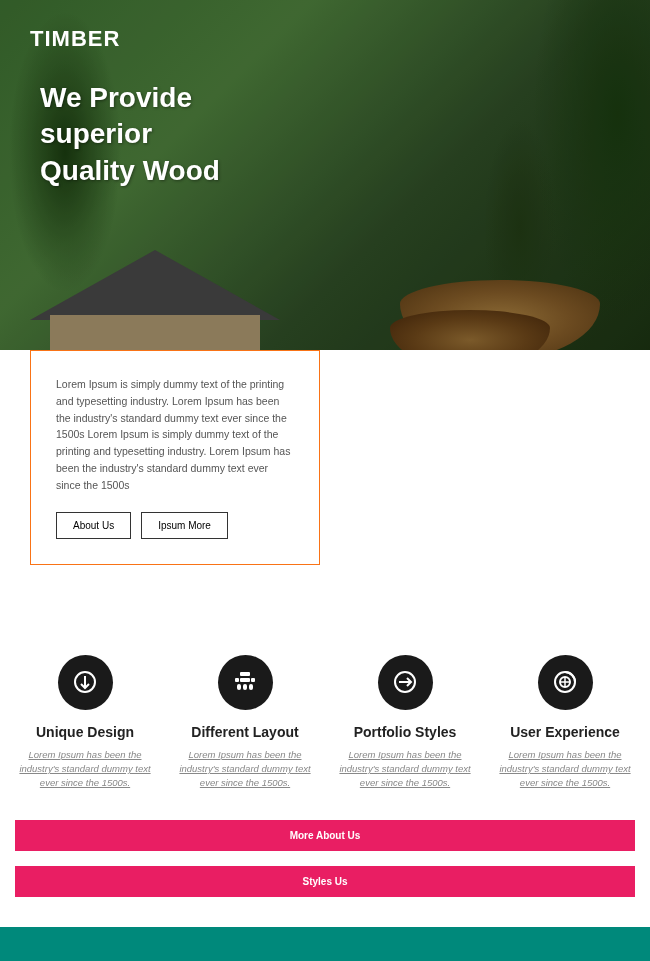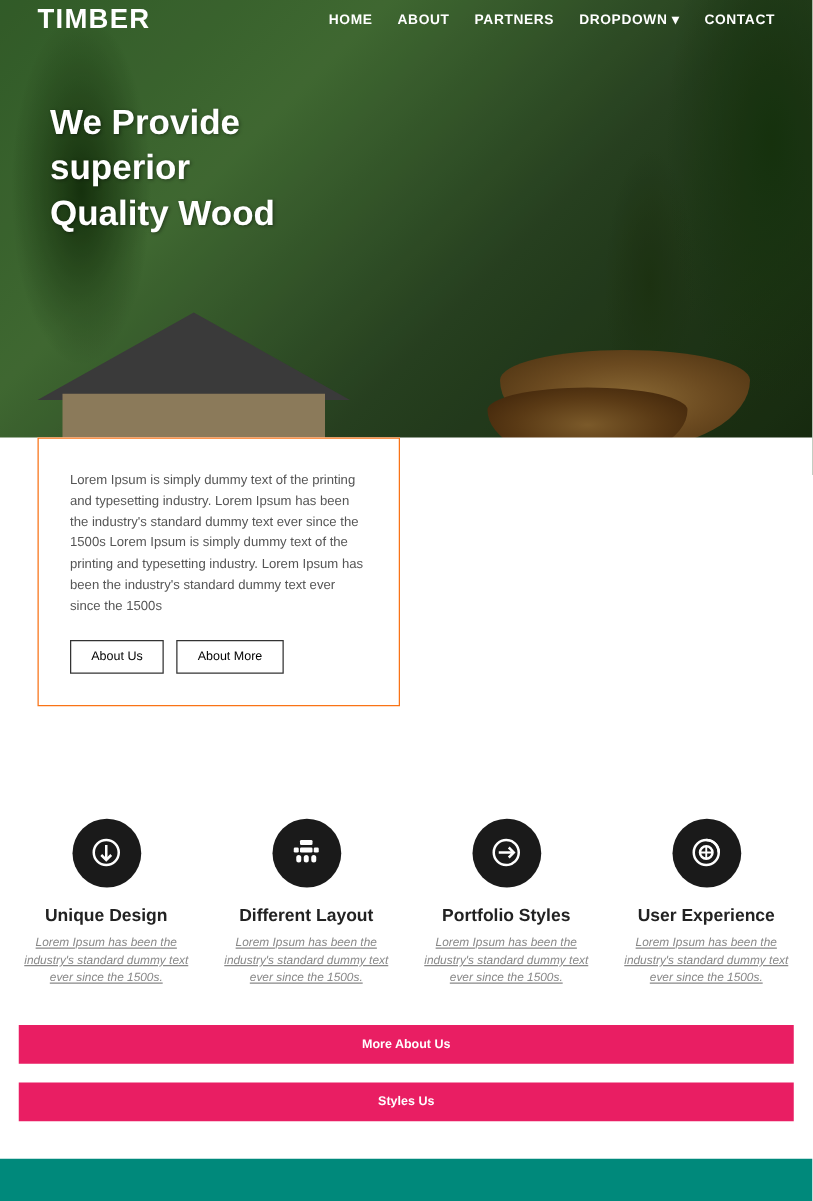--- a/index.html
+++ b/index.html
@@ -75,21 +75,21 @@
       background: #8b7a5a;
     }
     nav {
       position: absolute;
       top: 0;
       left: 0;
       right: 0;
       display: flex;
       align-items: center;
       justify-content: space-between;
-      padding: 2px 30px;
+      padding: 26px 30px;
       z-index: 10;
     }
     .nav-logo {
       color: white;
       font-size: 22px;
       font-weight: bold;
       letter-spacing: 1px;
     }
     .nav-links {
       display: flex;
@@ -232,41 +232,34 @@
   <div class="hero-house">
     <div class="hero-house-roof"></div>
     <div class="hero-house-body"></div>
   </div>
 
   <div class="hero-wood-log"></div>
   <div class="hero-wood-log2"></div>
 
   <nav>
     <div class="nav-logo">TIMBER</div>
-    <ul class="nav-links">
-      <li><a href="#">HOME</a></li>
-      <li><a href="#">ABOUT</a></li>
-      <li><a href="#">PARTNERS</a></li>
-      <li><a href="#">DROPDOWN ▾</a></li>
-      <li><a href="#">CONTACT</a></li>
-    </ul>
   </nav>
 
   <div class="hero-headline">
     <span>We Provide superior</span><br>
     <span>Quality Wood</span>
   </div>
 </div>
 
 <div class="info-section">
   <div class="info-box">
     <p>Lorem Ipsum is simply dummy text of the printing and typesetting industry. Lorem Ipsum has been the industry's standard dummy text ever since the 1500s Lorem Ipsum is simply dummy text of the printing and typesetting industry. Lorem Ipsum has been the industry's standard dummy text ever since the 1500s</p>
     <div class="info-box-buttons">
       <button class="btn-outline">About Us</button>
-      <button class="btn-outline">About More</button>
+      <button class="btn-outline">Ipsum More</button>
     </div>
   </div>
 </div>
 
 <div class="features-section">
   <div class="features-grid">
 
     <div class="feature-item">
       <div class="feature-icon">
         <svg width="24" height="24" viewBox="0 0 24 24" fill="white">

